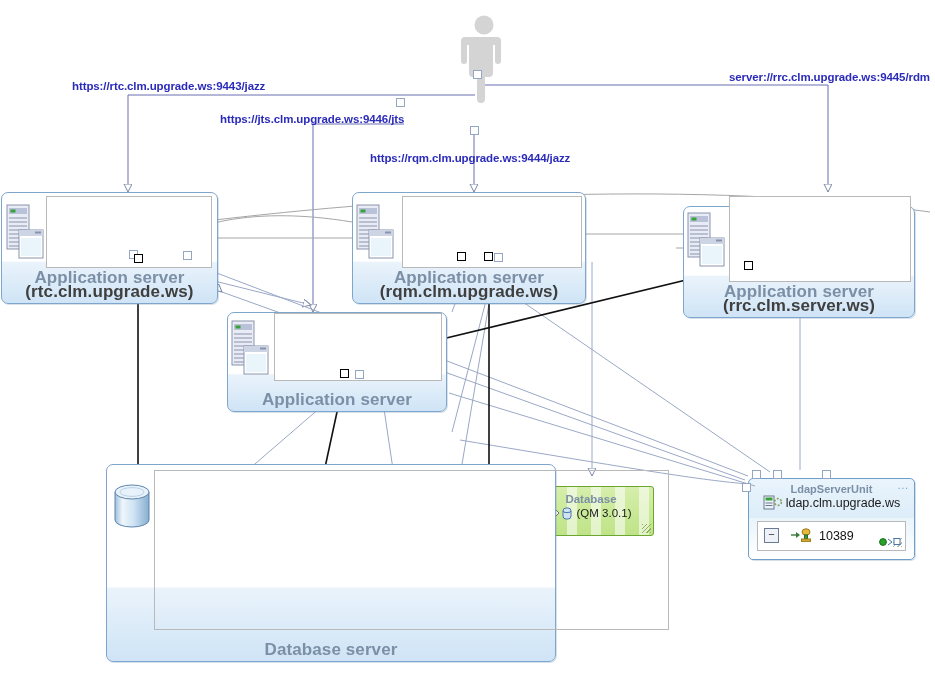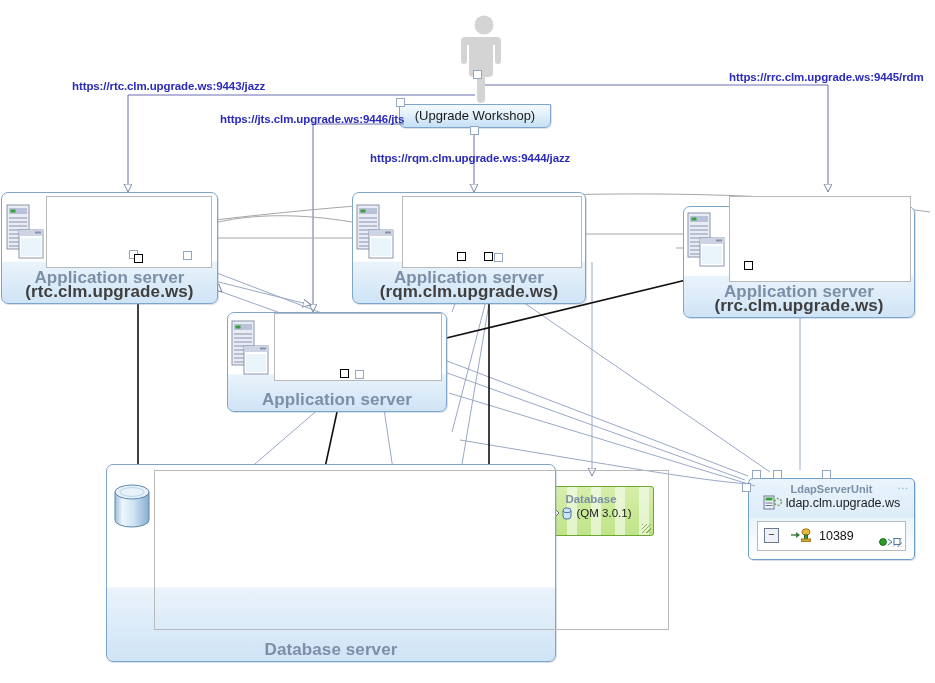--- a/index.html
+++ b/index.html
@@ -233,31 +233,28 @@
     </g>
   </svg>
 
   <div class="ico" style="left:461px;top:14px;">
     <svg width="46" height="92" viewBox="0 0 46 92">
       <circle cx="23" cy="11" r="9.5" fill="#d4d4d4"></circle>
       <path d="M10,23 h26 a4,4 0 0 1 4,4 v20 a3,3 0 0 1 -6,0 v-16 h-2 v28 a4,4 0 0 1 -4,4 h-4 v22 a4,4 0 0 1 -8,0 v-22 h-4 a4,4 0 0 1 -4,-4 v-28 h-2 v16 a3,3 0 0 1 -6,0 v-20 a4,4 0 0 1 4,-4 z" fill="#d4d4d4"></path>
     </svg>
   </div>
 
-  <div class="actor-box" style="left:399px;top:104px;width:152px;height:24px;">
-    <span class="lbl">(Upgrade Workshop)</span>
-  </div>
   <div class="port light" style="left:396px;top:98px;"></div>
   <div class="port light" style="left:473px;top:70px;"></div>
   <div class="port light" style="left:470px;top:126px;"></div>
 
   <div class="url" style="left:40px;top:80px;padding-left:32px;">https://rtc.clm.upgrade.ws:9443/jazz</div>
   <div class="url" style="left:220px;top:113px;">https://jts.clm.upgrade.ws:9446/jts</div>
   <div class="url" style="left:370px;top:152px;">https://rqm.clm.upgrade.ws:9444/jazz</div>
-  <div class="url" style="left:729px;top:71px;">https://rrc.clm.upgrade.ws:9445/rdm</div>
+  <div class="url" style="left:729px;top:71px;">server://rrc.clm.upgrade.ws:9445/rdm</div>
 
   <div class="node unit" style="left:1px;top:192px;width:217px;height:112px;">
     <div class="unit-caption">
       <span>Application server</span>
       <span class="host">(rtc.clm.upgrade.ws)</span>
     </div>
   </div>
   <div class="inner-frame" style="left:46px;top:196px;width:166px;height:72px;z-index:3;"></div>
   <div class="ico" style="left:5px;top:204px;">
     <svg width="40" height="58" viewBox="0 0 40 58">
@@ -334,21 +331,21 @@
     </span>
     <span class="corner"></span>
   </div>
   <div class="port thick" style="left:457px;top:252px;"></div>
   <div class="port thick" style="left:484px;top:252px;"></div>
   <div class="port light" style="left:494px;top:253px;"></div>
 
   <div class="node unit" style="left:683px;top:206px;width:232px;height:112px;">
     <div class="unit-caption">
       <span>Application server</span>
-      <span class="host">(rrc.clm.upgrade.ws)</span>
+      <span class="host">(rrc.clm.server.ws)</span>
     </div>
   </div>
   <div class="inner-frame" style="left:729px;top:196px;width:182px;height:86px;z-index:3;"></div>
   <div class="ico" style="left:686px;top:212px;">
     <svg width="40" height="58" viewBox="0 0 40 58">
       <rect x="2" y="1" width="22" height="44" fill="#e9ecf4" stroke="#8a93ad"></rect>
       <rect x="4" y="4" width="18" height="6" fill="#b9c2d8"></rect>
       <rect x="5.5" y="5.5" width="5" height="3" fill="#3aa13a"></rect>
       <g stroke="#8a93ad" fill="none">
         <path d="M4,14 h18 M4,18 h18 M4,22 h18 M4,26 h18 M4,30 h18 M4,34 h18 M4,38 h18 M4,42 h18"></path>

